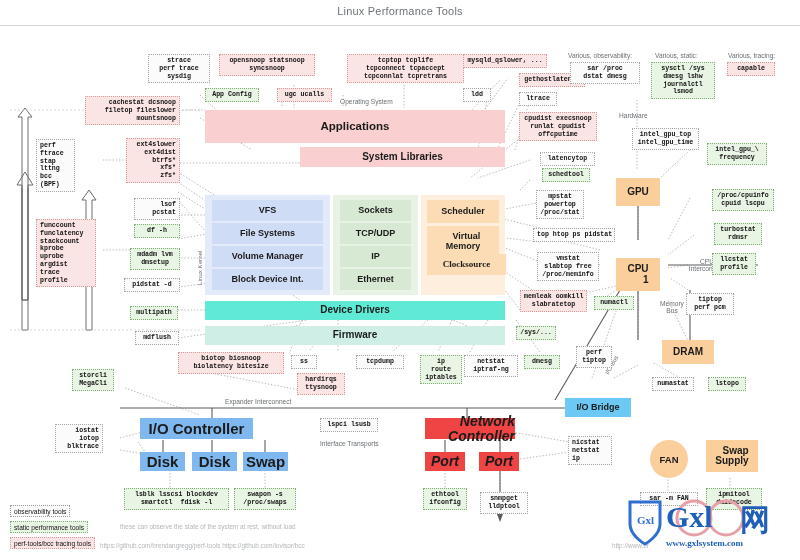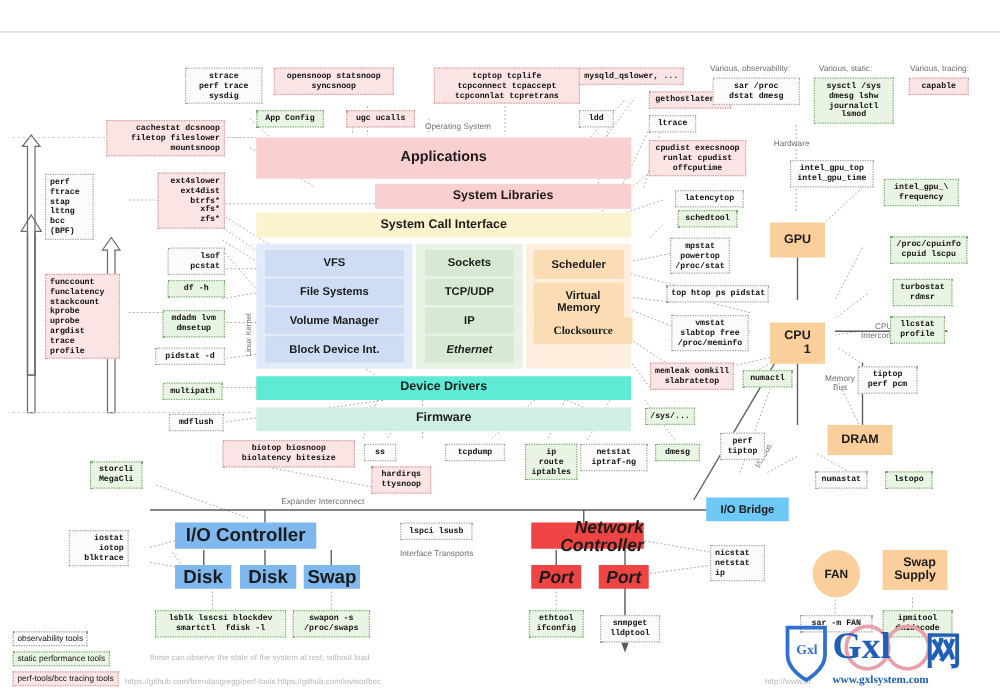--- a/index.html
+++ b/index.html
@@ -70,20 +70,21 @@
   
   .wm{position:absolute;pointer-events:none;}
   .wm-txt{position:absolute;font-weight:bold;font-family:"Liberation Serif",serif;}
 </style>
 </head>
 <body>
 
 <div id="stage">
 
   <div class="hdr">
+    <div class="hdr-title">Linux Performance Tools</div>
     <div class="hdr-rule"></div>
   </div>
 
   <svg class="ov" viewBox="0 0 800 560">
     <g stroke="#9a9a9a" stroke-width="0.7" fill="none" stroke-dasharray="1.4,1.8">
 
       <path d="M200,95 L250,140"></path>
       <path d="M282,95 L282,108"></path>
       <path d="M294,85 L294,108"></path>
       <path d="M343,95 L343,108"></path>
@@ -203,35 +204,34 @@
     </g>
 
     <g stroke="#c6c6c6" stroke-width="0.7" stroke-dasharray="2,2">
       <path d="M10,110 L200,110"></path>
       <path d="M10,330 L200,330"></path>
     </g>
   </svg>
 
   <div class="blk blk-app abs" style="left:205px;top:110px;width:300px;height:33px;">Applications</div>
   <div class="blk blk-lib abs" style="left:300px;top:147px;width:205px;height:20px;">System Libraries</div>
-  <div class="blk blk-sci abs" style="left:205px;top:170px;width:300px;height:20px;">System Call Interface</div>
 
   <div class="blk blk-grp-blue abs" style="left:205px;top:195px;width:125px;height:100px;"></div>
   <div class="blk blk-grp-green abs" style="left:333px;top:195px;width:85px;height:100px;"></div>
   <div class="blk blk-grp-orange abs" style="left:421px;top:195px;width:84px;height:100px;"></div>
 
   <div class="blk blk-kern-blue abs" style="left:212px;top:200px;width:111px;height:21px;">VFS</div>
   <div class="blk blk-kern-blue abs" style="left:212px;top:223px;width:111px;height:21px;">File Systems</div>
   <div class="blk blk-kern-blue abs" style="left:212px;top:246px;width:111px;height:21px;">Volume Manager</div>
   <div class="blk blk-kern-blue abs" style="left:212px;top:269px;width:111px;height:21px;">Block Device Int.</div>
 
   <div class="blk blk-kern-green abs" style="left:340px;top:200px;width:71px;height:21px;">Sockets</div>
   <div class="blk blk-kern-green abs" style="left:340px;top:223px;width:71px;height:21px;">TCP/UDP</div>
   <div class="blk blk-kern-green abs" style="left:340px;top:246px;width:71px;height:21px;">IP</div>
-  <div class="blk blk-kern-green abs" style="left:340px;top:269px;width:71px;height:21px;font-style:italic;">Ethernet</div>
+  <div class="blk blk-kern-green abs" style="left:340px;top:269px;width:71px;height:21px;">Ethernet</div>
 
   <div class="blk blk-kern-orange abs" style="left:427px;top:200px;width:72px;height:23px;">Scheduler</div>
   <div class="blk blk-kern-orange abs" style="left:427px;top:226px;width:72px;height:31px;white-space:pre-line;">Virtual
 Memory</div>
   <div class="blk blk-kern-orange abs" style="left:427px;top:254px;width:79px;height:21px;font-family:Liberation Serif, serif;">Clocksource</div>
 
   <div class="blk blk-dd abs" style="left:205px;top:301px;width:300px;height:19px;">Device Drivers</div>
   <div class="blk blk-fw abs" style="left:205px;top:326px;width:300px;height:19px;">Firmware</div>
 
   <div class="blk blk-hwo abs" style="left:616px;top:178px;width:44px;height:28px;">GPU</div>

